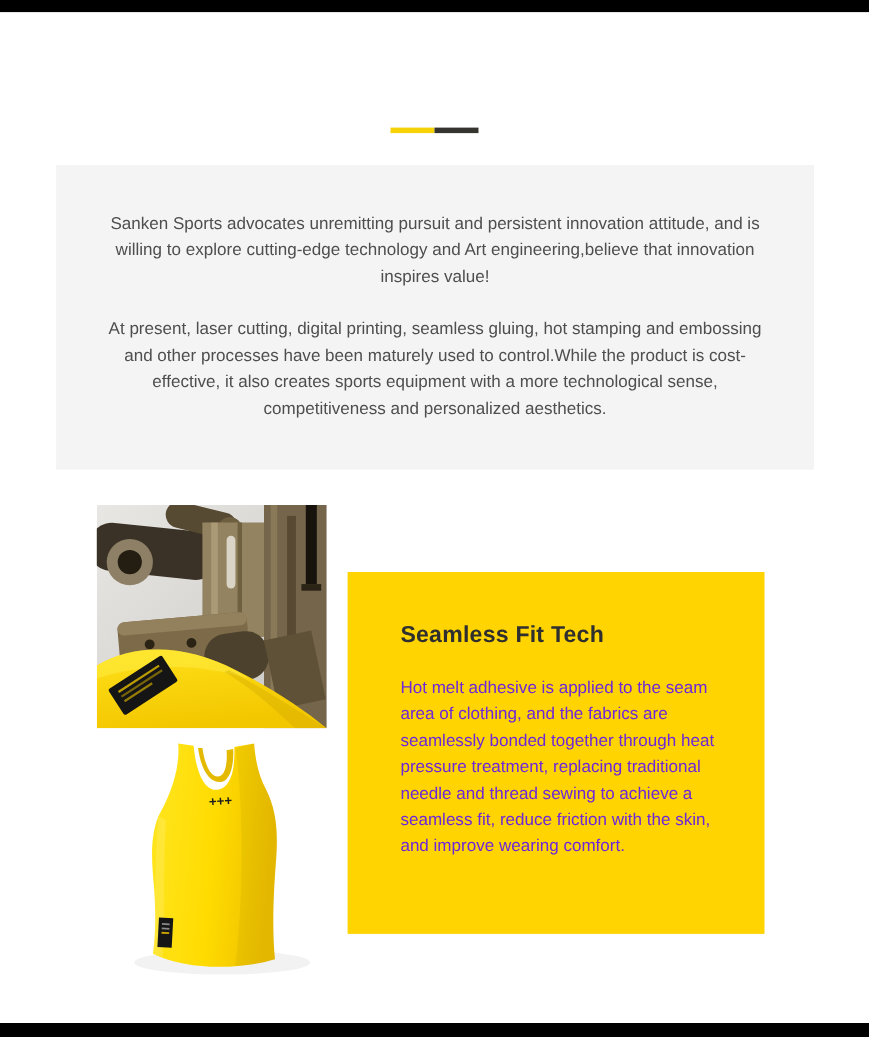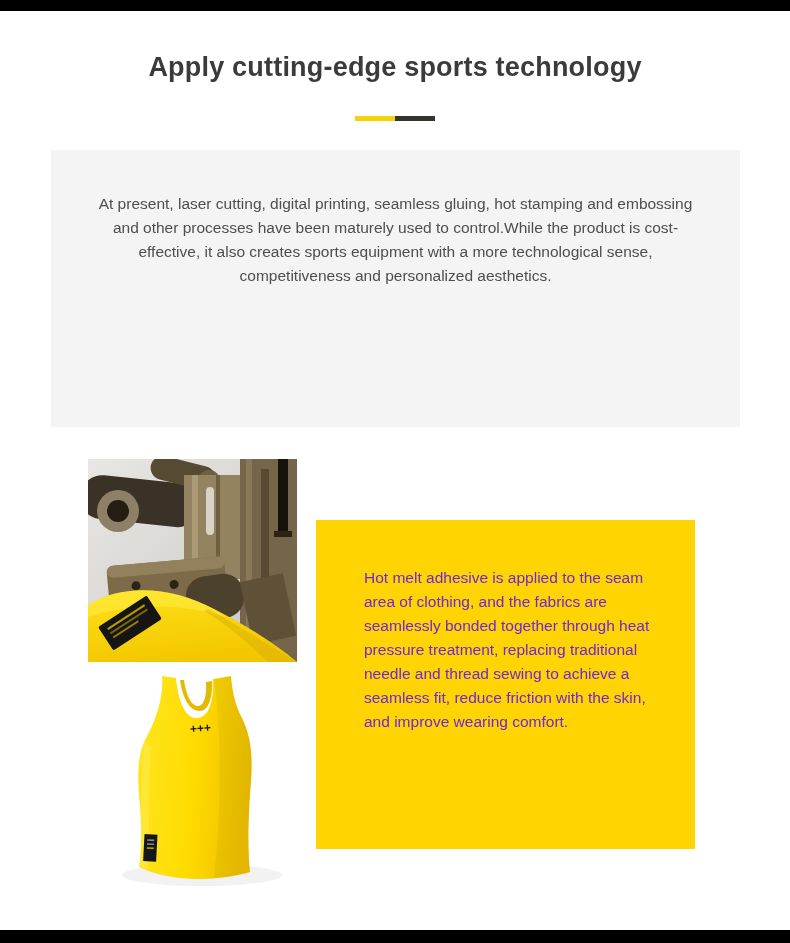--- a/index.html
+++ b/index.html
@@ -64,28 +64,28 @@
   }
   .tank-top-photo svg{display:block;width:182px;height:224px;}
 </style>
 </head>
 <body>
 
 <div class="page">
 
   <div class="top-bar"></div>
 
-  <h1 class="section-title">Apply cutting-edge sports technology</h1>
 
   <div class="title-divider">
     <span class="seg-yellow"></span>
     <span class="seg-dark"></span>
   </div>
 
   <section class="intro-panel">
+    <p>Sanken Sports advocates unremitting pursuit and persistent innovation attitude, and is willing to explore cutting-edge technology and Art engineering,believe that innovation inspires value!</p>
     <p>At present, laser cutting, digital printing, seamless gluing, hot stamping and embossing and other processes have been maturely used to control.While the product is cost-effective, it also creates sports equipment with a more technological sense, competitiveness and personalized aesthetics.</p>
   </section>
 
   <figure class="machine-photo">
     <svg viewBox="0 0 209 203" xmlns="http://www.w3.org/2000/svg">
       <defs>
         <linearGradient id="mbg" x1="0" y1="0" x2="1" y2="1">
           <stop offset="0" stop-color="#e9e7e4"></stop>
           <stop offset="1" stop-color="#c9c7c3"></stop>
         </linearGradient>
@@ -130,20 +130,21 @@
       <g transform="translate(42,164) rotate(-33)">
         <rect x="-29" y="-14" width="58" height="28" rx="2" fill="#151515"></rect>
         <rect x="-22" y="-8" width="44" height="2" fill="#d8b400" opacity="0.85"></rect>
         <rect x="-22" y="-3" width="44" height="2" fill="#d8b400" opacity="0.5"></rect>
         <rect x="-22" y="2" width="30" height="2" fill="#d8b400" opacity="0.65"></rect>
       </g>
     </svg>
   </figure>
 
   <aside class="feature-card">
+    <h2>Seamless Fit Tech</h2>
     <p>Hot melt adhesive is applied to the seam area of clothing, and the fabrics are seamlessly bonded together through heat pressure treatment, replacing traditional needle and thread sewing to achieve a seamless fit, reduce friction with the skin, and improve wearing comfort.</p>
   </aside>
 
   <figure class="tank-top-photo">
     <svg viewBox="0 0 182 224" xmlns="http://www.w3.org/2000/svg">
       <defs>
         <linearGradient id="tk" x1="0" y1="0" x2="1" y2="0.15">
           <stop offset="0" stop-color="#ffe620"></stop>
           <stop offset="0.55" stop-color="#ffdb00"></stop>
           <stop offset="1" stop-color="#eec000"></stop>

